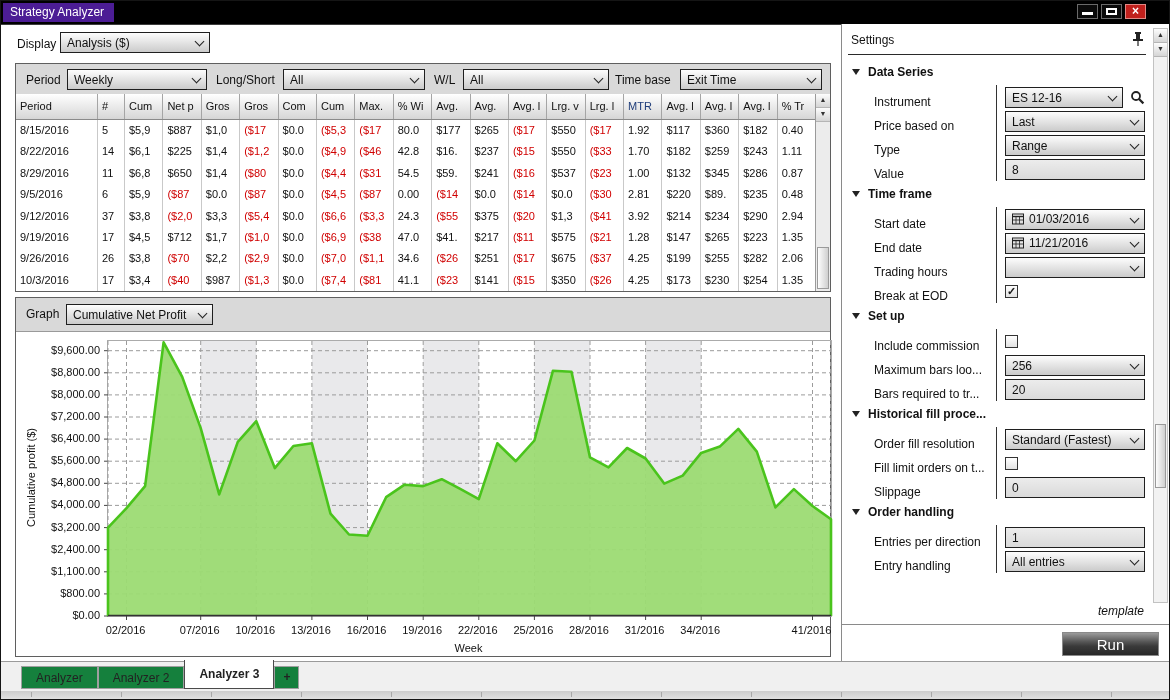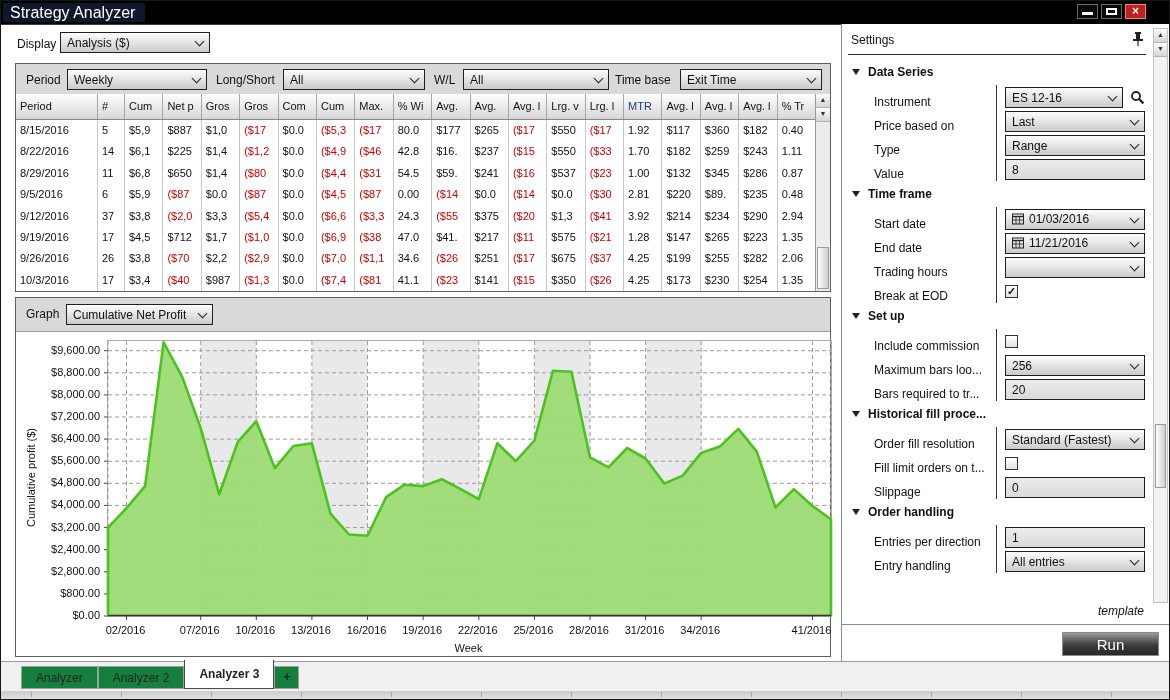--- a/index.html
+++ b/index.html
@@ -1,20 +1,20 @@
 <!DOCTYPE html>
 <html><head>
 <meta charset="utf-8">
 <style>
   html,body{margin:0;padding:0;background:#888;}
   #app{position:relative;width:1170px;height:700px;background:#fff;font-family:"Liberation Sans",sans-serif;
        border:1px solid #151515;box-sizing:border-box;overflow:hidden;}
   
   .titlebar{position:absolute;left:0;top:0;width:100%;height:23px;background:#000;border-bottom:1px solid #3c3c3c;}
-  .title-tab{position:absolute;left:2px;top:2px;height:19px;background:#0f172a;color:#fff;font-size:16px;
+  .title-tab{position:absolute;left:2px;top:2px;height:19px;background:#4c1d95;color:#fff;font-size:12px;
              line-height:19px;padding:0 10px 0 7px;}
   .win-btn{position:absolute;top:3px;width:21px;height:15px;background:#0a0a0a;border:1px solid #6a6a6a;
            box-sizing:border-box;}
   .win-btn.min{right:71px;} .win-btn.max{right:47px;}
   .win-btn.close{right:23px;background:#c0201c;border-color:#e08884;color:#fff;font-size:12px;font-weight:bold;
                  text-align:center;line-height:13px;}
   .glyph-min{position:absolute;left:4px;right:4px;bottom:3px;height:3px;background:#fff;}
   .glyph-max{position:absolute;left:4px;top:3px;right:4px;bottom:3px;border:2px solid #fff;}
   
   .dd{position:relative;background:linear-gradient(#fdfdfd,#cbcbcb);border:1px solid #1f1f1f;height:21px;
@@ -407,21 +407,21 @@
             <line x1="426.4" y1="275" x2="426.4" y2="279" stroke="#444" stroke-width="1"></line>
             <line x1="482.0" y1="275" x2="482.0" y2="279" stroke="#444" stroke-width="1"></line>
             <line x1="537.6" y1="275" x2="537.6" y2="279" stroke="#444" stroke-width="1"></line>
             <line x1="593.2" y1="275" x2="593.2" y2="279" stroke="#444" stroke-width="1"></line>
             <line x1="704.5" y1="275" x2="704.5" y2="279" stroke="#444" stroke-width="1"></line>
           </svg>
         </div>
       <div class="week-lab" id="week-lab" style="left: 422.5px;">Week</div>
     <div class="ytick-lab" style="left: 0px; top: 277px;">$0.00</div>
         <div class="ytick-lab" style="left: 0px; top: 254.889px;">$800.00</div>
-        <div class="ytick-lab" style="left: 0px; top: 232.779px;">$2,800.00</div>
+        <div class="ytick-lab" style="left: 0px; top: 232.779px;">$1,100.00</div>
         <div class="ytick-lab" style="left: 0px; top: 210.668px;">$2,400.00</div>
         <div class="ytick-lab" style="left: 0px; top: 188.558px;">$3,200.00</div>
         <div class="ytick-lab" style="left: 0px; top: 166.447px;">$4,000.00</div>
         <div class="ytick-lab" style="left: 0px; top: 144.337px;">$4,800.00</div>
         <div class="ytick-lab" style="left: 0px; top: 122.226px;">$5,600.00</div>
         <div class="ytick-lab" style="left: 0px; top: 100.116px;">$6,400.00</div>
         <div class="ytick-lab" style="left: 0px; top: 78.005px;">$7,200.00</div>
         <div class="ytick-lab" style="left: 0px; top: 55.8945px;">$8,000.00</div>
         <div class="ytick-lab" style="left: 0px; top: 33.7839px;">$8,800.00</div>
         <div class="ytick-lab" style="left: 0px; top: 11.6734px;">$9,600.00</div>

